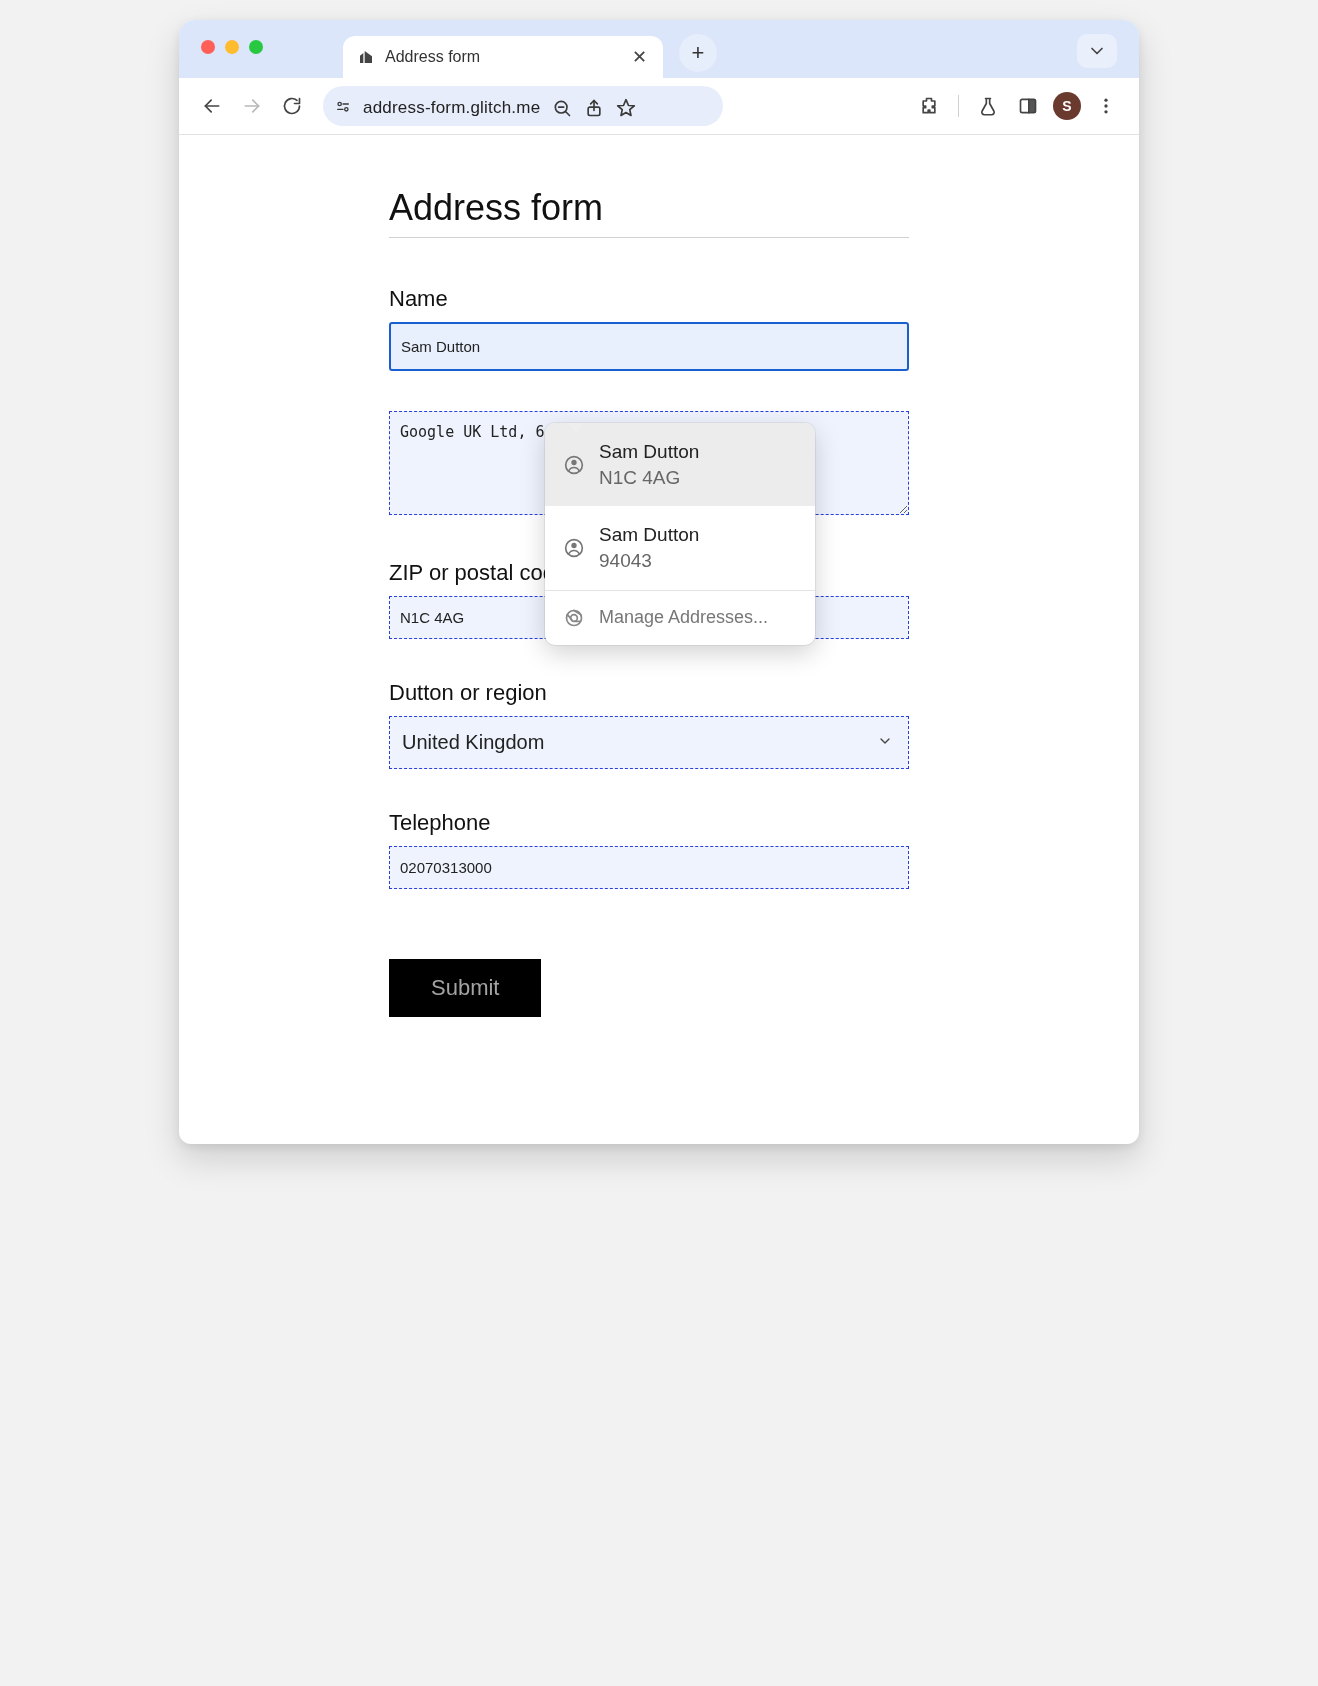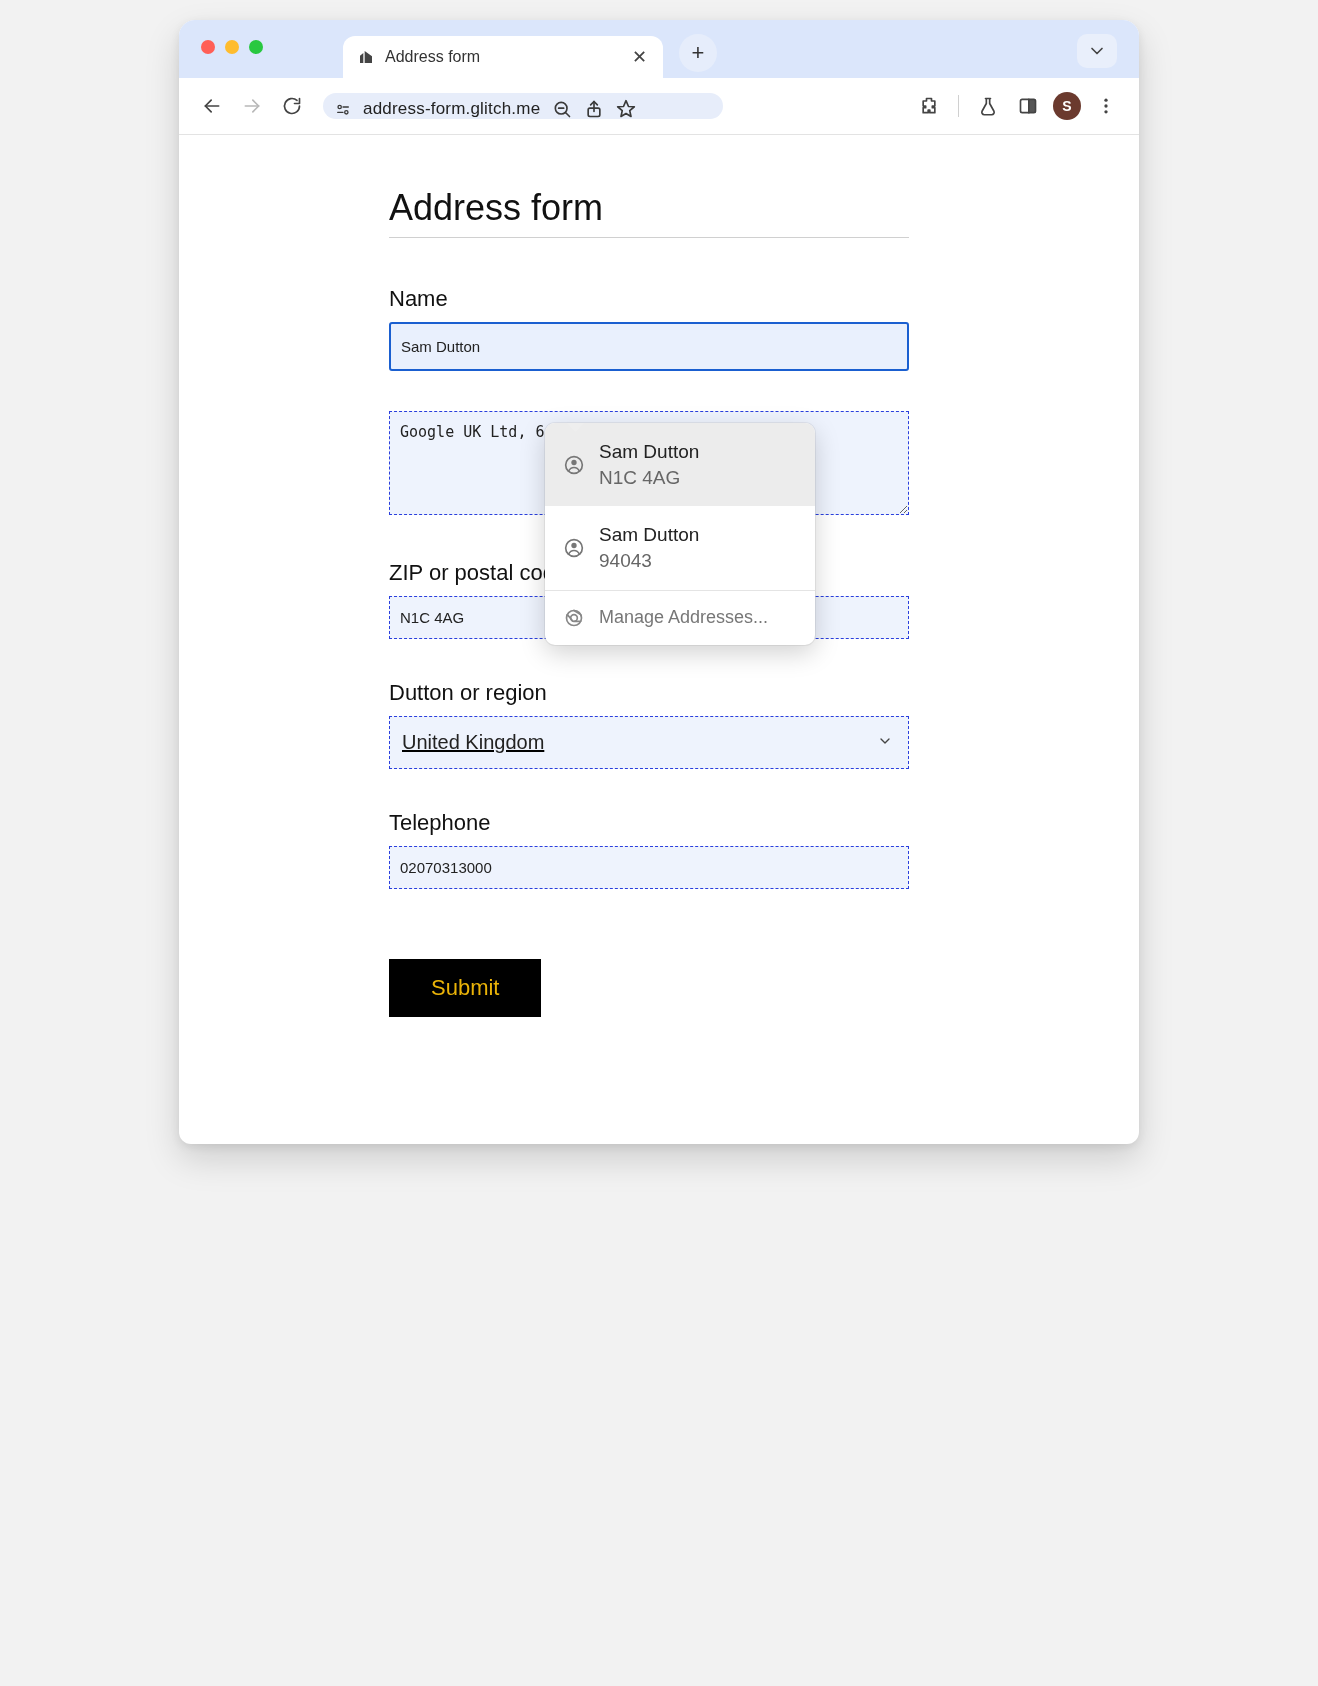--- a/index.html
+++ b/index.html
@@ -88,23 +88,23 @@
   }
   .tbtn {
     width: 30px; height: 30px;
     display: flex; align-items: center; justify-content: center;
     color: #444; font-size: 20px; cursor: pointer; border-radius:6px;
   }
   .tbtn.dis { color: #b8b8b8; }
   .addrbar {
     background: #e7edfa;
     border-radius: 24px;
-    height: 26px;
-    display: flex;
-    align-items: flex-end;
+    height: 40px;
+    display: flex;
+    align-items: center;
     padding: 4px 8px 0 12px;
     gap: 12px;
     margin-left: 6px;
     min-width: 400px;
   }
   .addrbar .site { font-size: 17px; color: #222; letter-spacing: .2px; }
   .addrbar .icon { display:flex; align-items:center; justify-content:center; color:#3a3a3a; }
   .toolbar .sep { width:1px; height:22px; background:#d0d0d0; margin: 0 4px; }
   .spacer { flex: 1; }
   .avatar {
@@ -158,34 +158,34 @@
     border-radius: 3px;
   }
   .textarea {
     height: 104px;
     resize: both;
     font-family: ui-monospace, Menlo, Consolas, monospace;
     font-size: 15px;
     line-height: 1.4;
     padding: 10px;
   }
-  .select-wrap { position: relative; text-decoration: underline; }
+  .select-wrap { position: relative; }
   .select {
     appearance: none;
     -webkit-appearance: none;
     padding: 14px 12px;
     font-size: 20px;
     background: #eef3fd;
   }
   .select-caret {
     position: absolute; right: 16px; top: 50%; transform: translateY(-50%);
     pointer-events: none; color: #444;
   }
   .submit {
-    background: #000; color: #eab308;
+    background: #000; color: #a3a3a3;
     border: none; font-size: 22px;
     padding: 16px 42px; cursor: pointer;
     margin-top: 30px;
   }
 
   
   .autofill {
     position: absolute;
     left: 156px;
     top: 12px;

